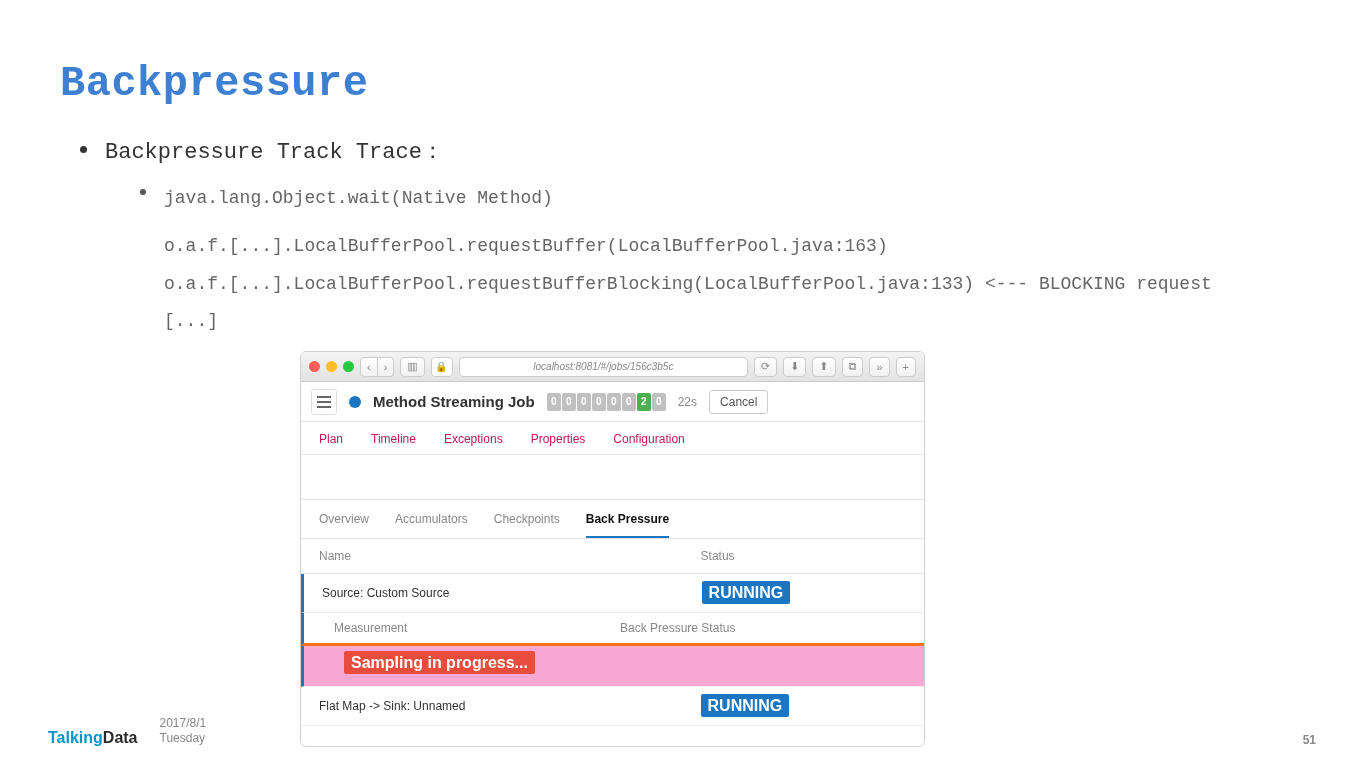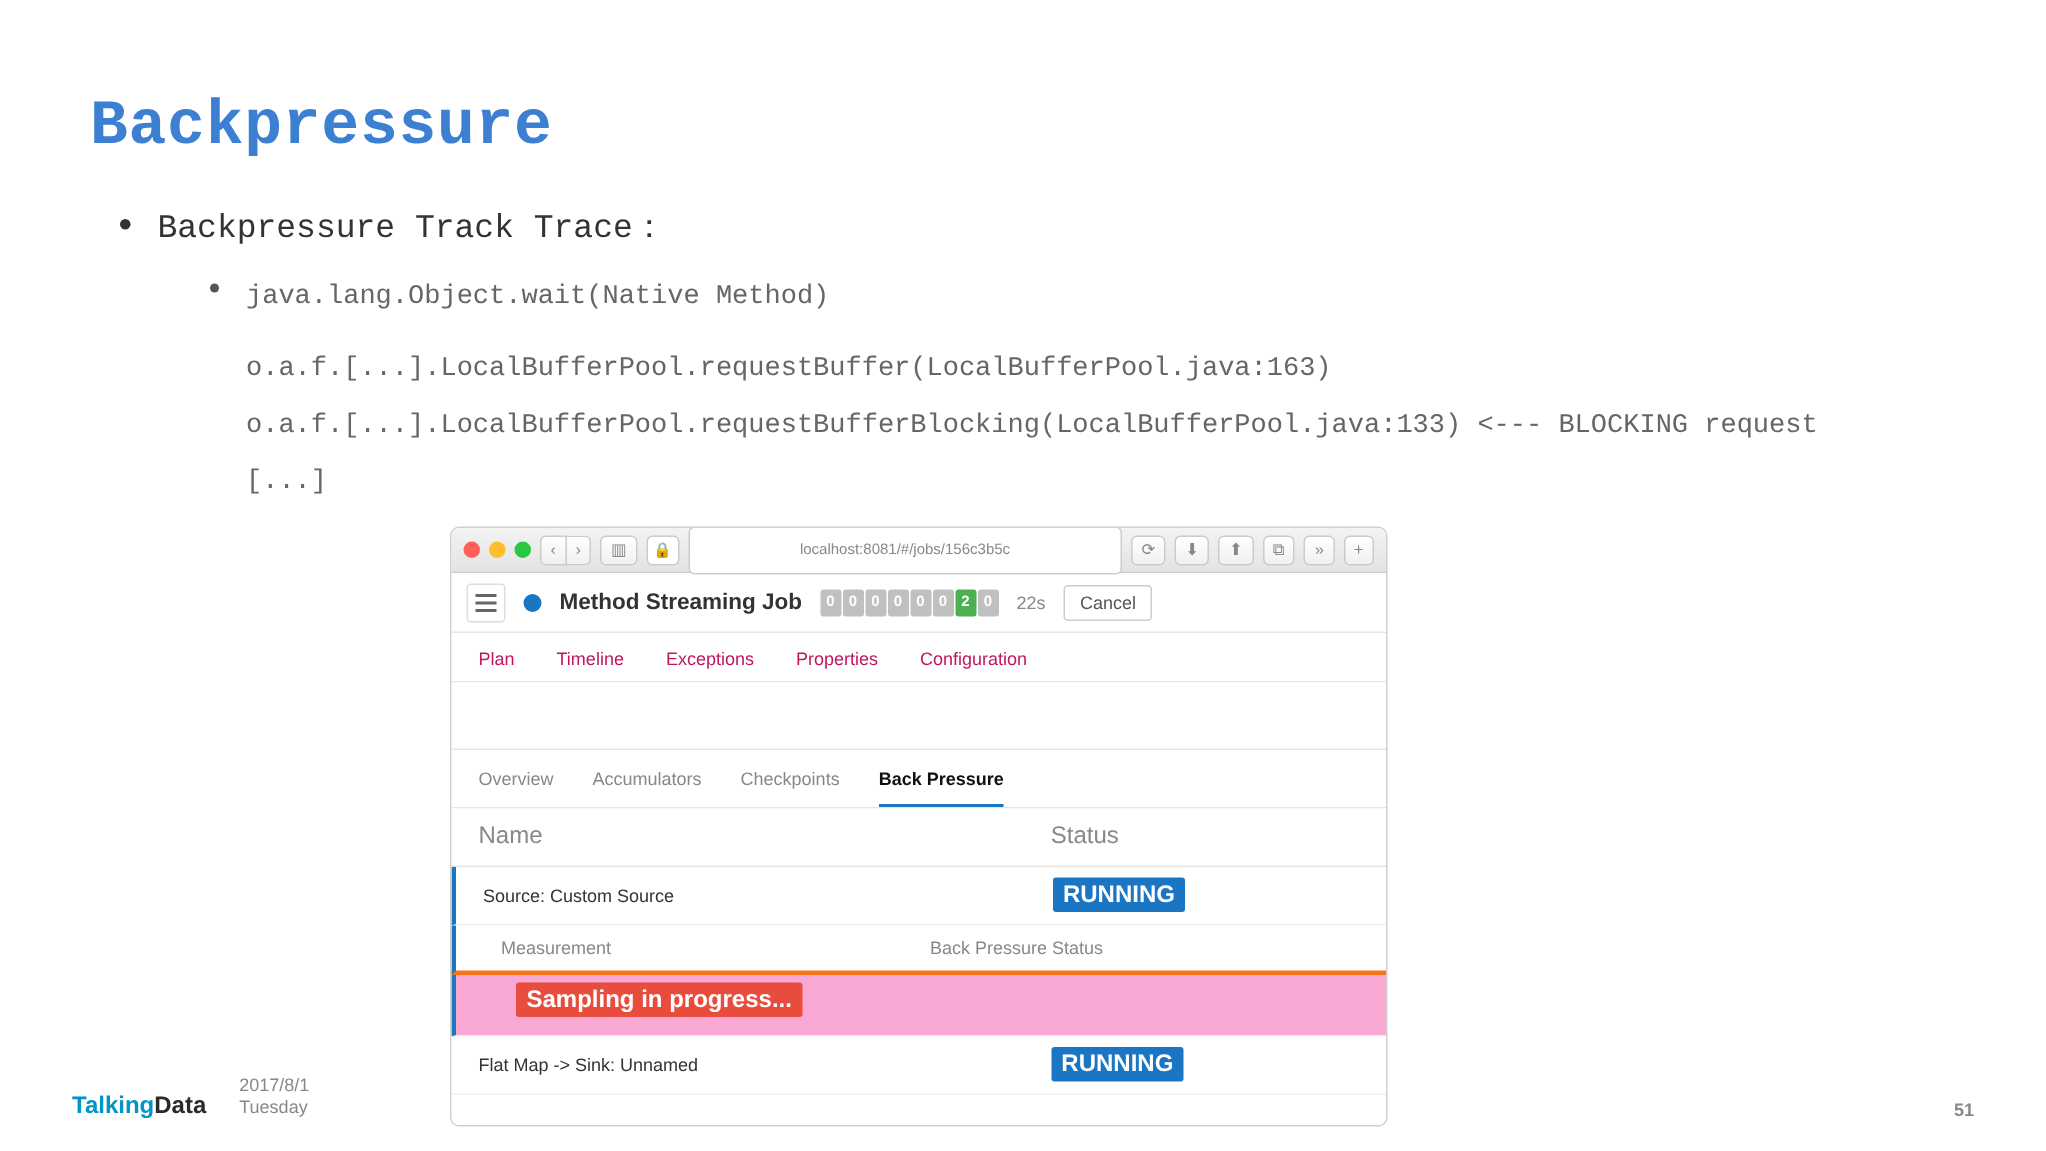--- a/index.html
+++ b/index.html
@@ -92,25 +92,26 @@
     display:flex; align-items:center; justify-content:center;
     height:20px; padding:0 6px;
     background:linear-gradient(#fff,#f0f0f0);
     border:1px solid #ccc; border-radius:4px;
     font-size:11px; color:#888;
   }
   .nav-group { display:flex; gap:0; }
   .nav-group .nav-btn:first-child { border-radius:4px 0 0 4px; }
   .nav-group .nav-btn:last-child { border-radius:0 4px 4px 0; border-left:none; }
   .addr {
-    flex:1; height:32px;
+    flex:1; height:20px;
     background:#fff; border:1px solid #ccc; border-radius:4px;
     font-size:10px; color:#888;
     display:flex; align-items:center; justify-content:center;
     padding:0 6px;
+    font-style:italic;
   }
   .lock {
     width:22px; height:20px; display:flex; align-items:center; justify-content:center;
     font-size:10px; color:#888; background:#fff; border:1px solid #ccc; border-radius:4px;
   }
   .app-bar {
     height: 40px;
     background:#fff;
     border-bottom:1px solid #e5e5e5;
     display:flex; align-items:center;
@@ -150,21 +151,21 @@
     display:flex; gap:26px;
     padding:12px 18px 0;
     font-size:12px; color:#888;
     background:#fff;
   }
   .sub-tab { padding-bottom:10px; }
   .sub-tab.active { color:#111; font-weight:700; border-bottom:2px solid #1a75c2; }
   .sub-hr { height:1px; background:#e5e5e5; }
   .thead {
     display:flex; padding:10px 18px;
-    font-size:16px; color:#888; background:#fff;
+    font-size:12px; color:#888; background:#fff;
     border-bottom:1px solid #e5e5e5;
     align-items:center;
   }
   .col-name { flex:0 0 65%; }
   .col-status { flex:0 0 35%; }
   .row {
     display:flex; align-items:center;
     padding:10px 18px; font-size:12px; color:#333;
     border-bottom:1px solid #eee; background:#fff;
   }

